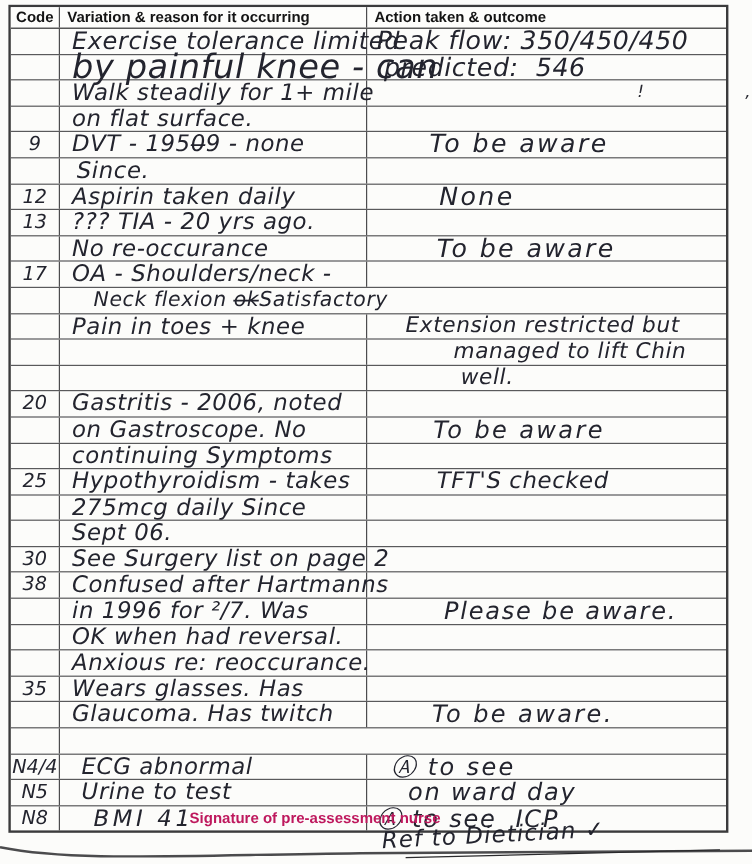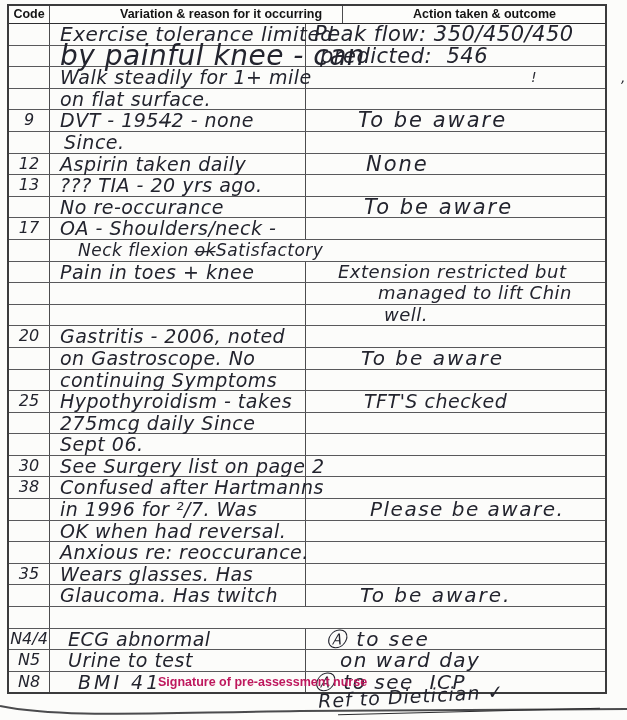--- a/index.html
+++ b/index.html
@@ -11,27 +11,27 @@
   .sheet{position:absolute;inset:0;background:#fcfcfa;}
   
   .form-table{
     position:absolute;left:7px;top:4px;width:596px;
     border:2px solid #3b3b3c;
     display:flex;flex-direction:column;
     background:transparent;
   }
   .trow{display:flex;height:20.6px;border-top:1px solid #59595b;overflow:visible;}
   .trow.first{border-top:none;}
-  .thead{display:flex;height:17px;border-bottom:1.5px solid #2e2e30;background:#fdfdfb;gap:37px;}
+  .thead{display:flex;height:17px;border-bottom:1.5px solid #2e2e30;background:#fdfdfb;}
   .c{overflow:visible;position:relative;}
   .c-code{width:40px;border-right:1.5px solid #4c4c4e;flex:none;text-align:center;}
   .c-var{width:255px;border-right:1.5px solid #4c4c4e;flex:none;}
   .c-act{flex:1;}
   .hdr{font-weight:bold;font-size:12.5px;color:#141414;line-height:16px;display:block;white-space:nowrap;}
-  .hdr.pad{padding-left:6px;margin-left:27px;}
+  .hdr.pad{padding-left:6px;}
   
   .hw{
     font-family:"DejaVu Sans",sans-serif;font-style:italic;
     font-size:19px;line-height:20px;letter-spacing:0.5px;
     color:#23242e;white-space:pre;display:block;margin-top:0px;
   }
   .hw-code{font-size:16px;letter-spacing:0;}
   .c-var .hw{padding-left:10px;}
   .marks{font-size:14px;letter-spacing:40px;padding-left:225px;color:#2a2b33;}
   
@@ -110,21 +110,21 @@
       <div class="c c-act">
           <span class="hw"></span>
         </div>
     </div>
 
     <div class="trow">
       <div class="c c-code">
           <span class="hw hw-code">9</span>
         </div>
       <div class="c c-var">
-          <span class="hw">DVT - 1954̶2 - none</span>
+          <span class="hw">DVT - 1950̶9 - none</span>
         </div>
       <div class="c c-act">
           <span class="hw" style="padding-left:52px;font-size:21px;letter-spacing:2px">To be aware</span>
         </div>
     </div>
 
     <div class="trow">
       <div class="c c-code">
           <span class="hw hw-code"></span>
         </div>

